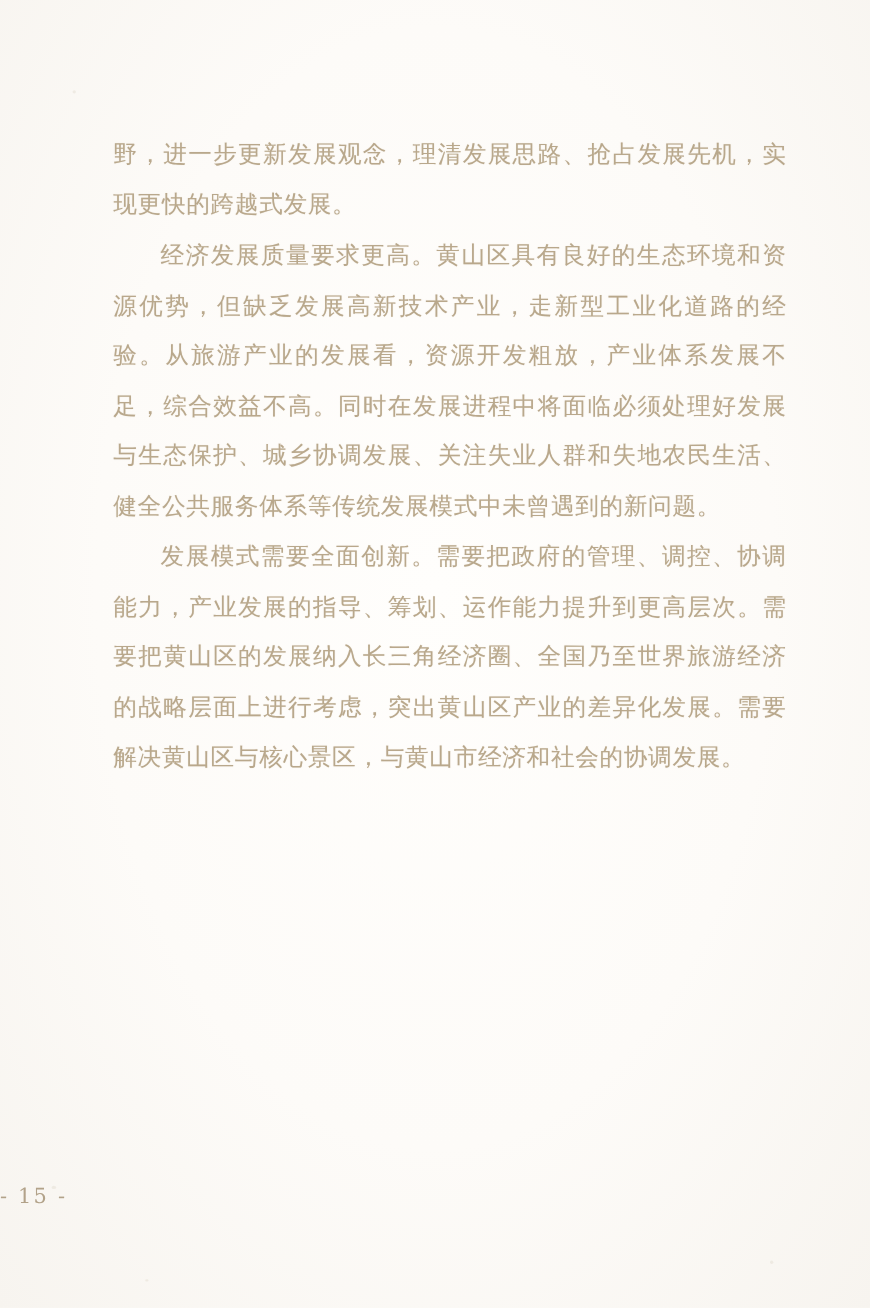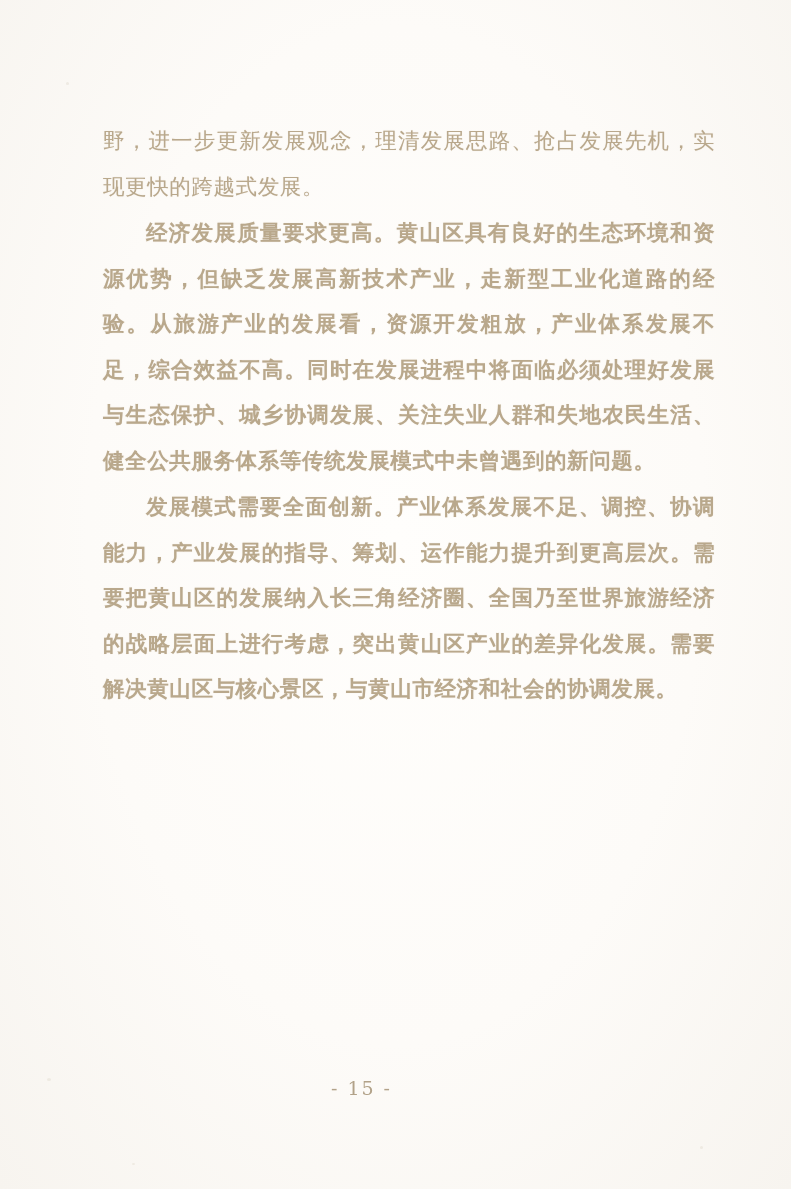--- a/index.html
+++ b/index.html
@@ -46,28 +46,26 @@
     font-size: 21.5px;
     line-height: 45.5px;
     letter-spacing: 0.6px;
     text-align: justify;
     text-justify: inter-ideograph;
     font-weight: 500;
     text-shadow: 0 0 1px rgba(185,168,140,0.30);
   }
   .para.indent {
     text-indent: 2em;
-    font-weight: bold;
   }
   .folio {
     position: absolute;
     left: 0;
     top: 1077px;
     width: 791px;
-    text-align: center;
     padding-right: 68px;
     box-sizing: border-box;
     color: #b5a párrafo;
   }
   .folio-text {
     color: #b2a289;
     font-size: 19px;
     letter-spacing: 2px;
     font-family: "DejaVu Serif", "Liberation Serif", serif;
   }
@@ -80,20 +78,20 @@
 <div class="page">
 
   <div class="speck" style="left:66px;top:82px;width:3px;height:3px;"></div>
   <div class="speck" style="left:47px;top:1078px;width:4px;height:3px;"></div>
   <div class="speck" style="left:700px;top:1146px;width:3px;height:3px;"></div>
   <div class="speck" style="left:132px;top:1163px;width:3px;height:2px;"></div>
 
   <div class="content">
     <p class="para">野，进一步更新发展观念，理清发展思路、抢占发展先机，实现更快的跨越式发展。</p>
     <p class="para indent">经济发展质量要求更高。黄山区具有良好的生态环境和资源优势，但缺乏发展高新技术产业，走新型工业化道路的经验。从旅游产业的发展看，资源开发粗放，产业体系发展不足，综合效益不高。同时在发展进程中将面临必须处理好发展与生态保护、城乡协调发展、关注失业人群和失地农民生活、健全公共服务体系等传统发展模式中未曾遇到的新问题。</p>
-    <p class="para indent">发展模式需要全面创新。产业体系发展不足、调控、协调能力，产业发展的指导、筹划、运作能力提升到更高层次。需要把黄山区的发展纳入长三角经济圈、全国乃至世界旅游经济的战略层面上进行考虑，突出黄山区产业的差异化发展。需要解决黄山区与核心景区，与黄山市经济和社会的协调发展。</p>
+    <p class="para indent">发展模式需要全面创新。需要把政府的管理、调控、协调能力，产业发展的指导、筹划、运作能力提升到更高层次。需要把黄山区的发展纳入长三角经济圈、全国乃至世界旅游经济的战略层面上进行考虑，突出黄山区产业的差异化发展。需要解决黄山区与核心景区，与黄山市经济和社会的协调发展。</p>
   </div>
 
   <div class="folio">
     <span class="folio-text">- 15 -</span>
   </div>
 
 </div>
 
 </body></html>

